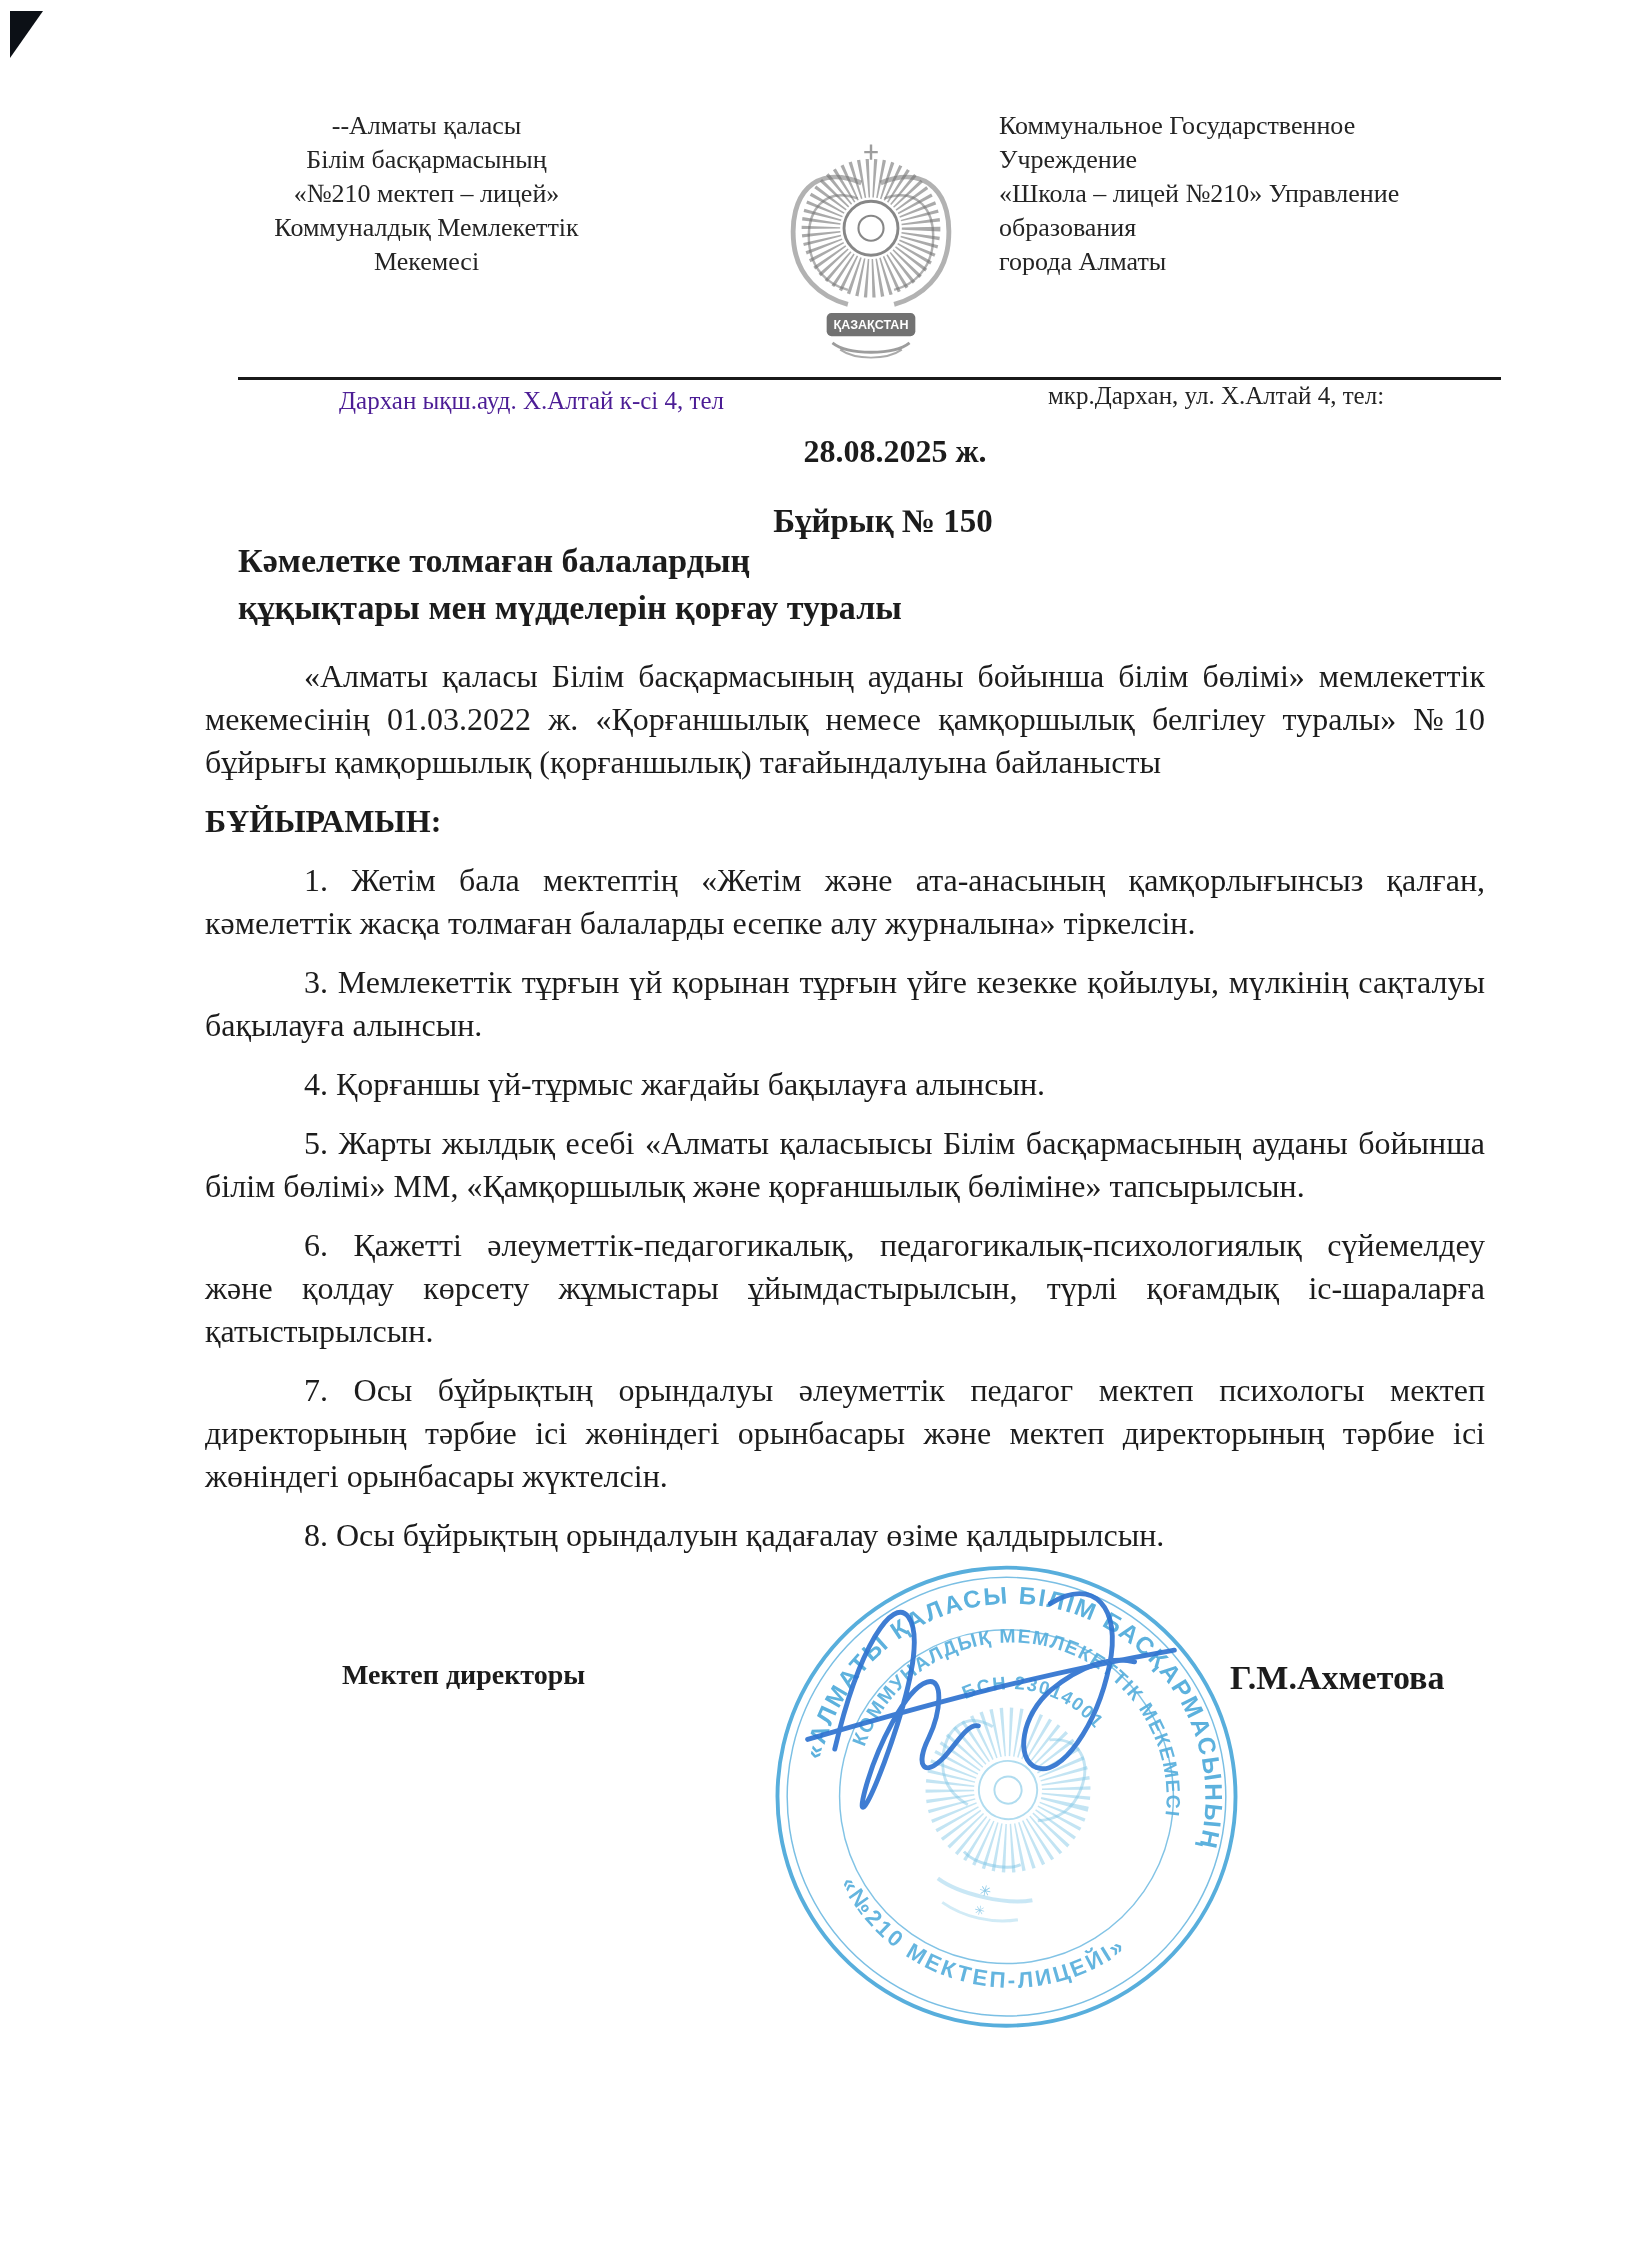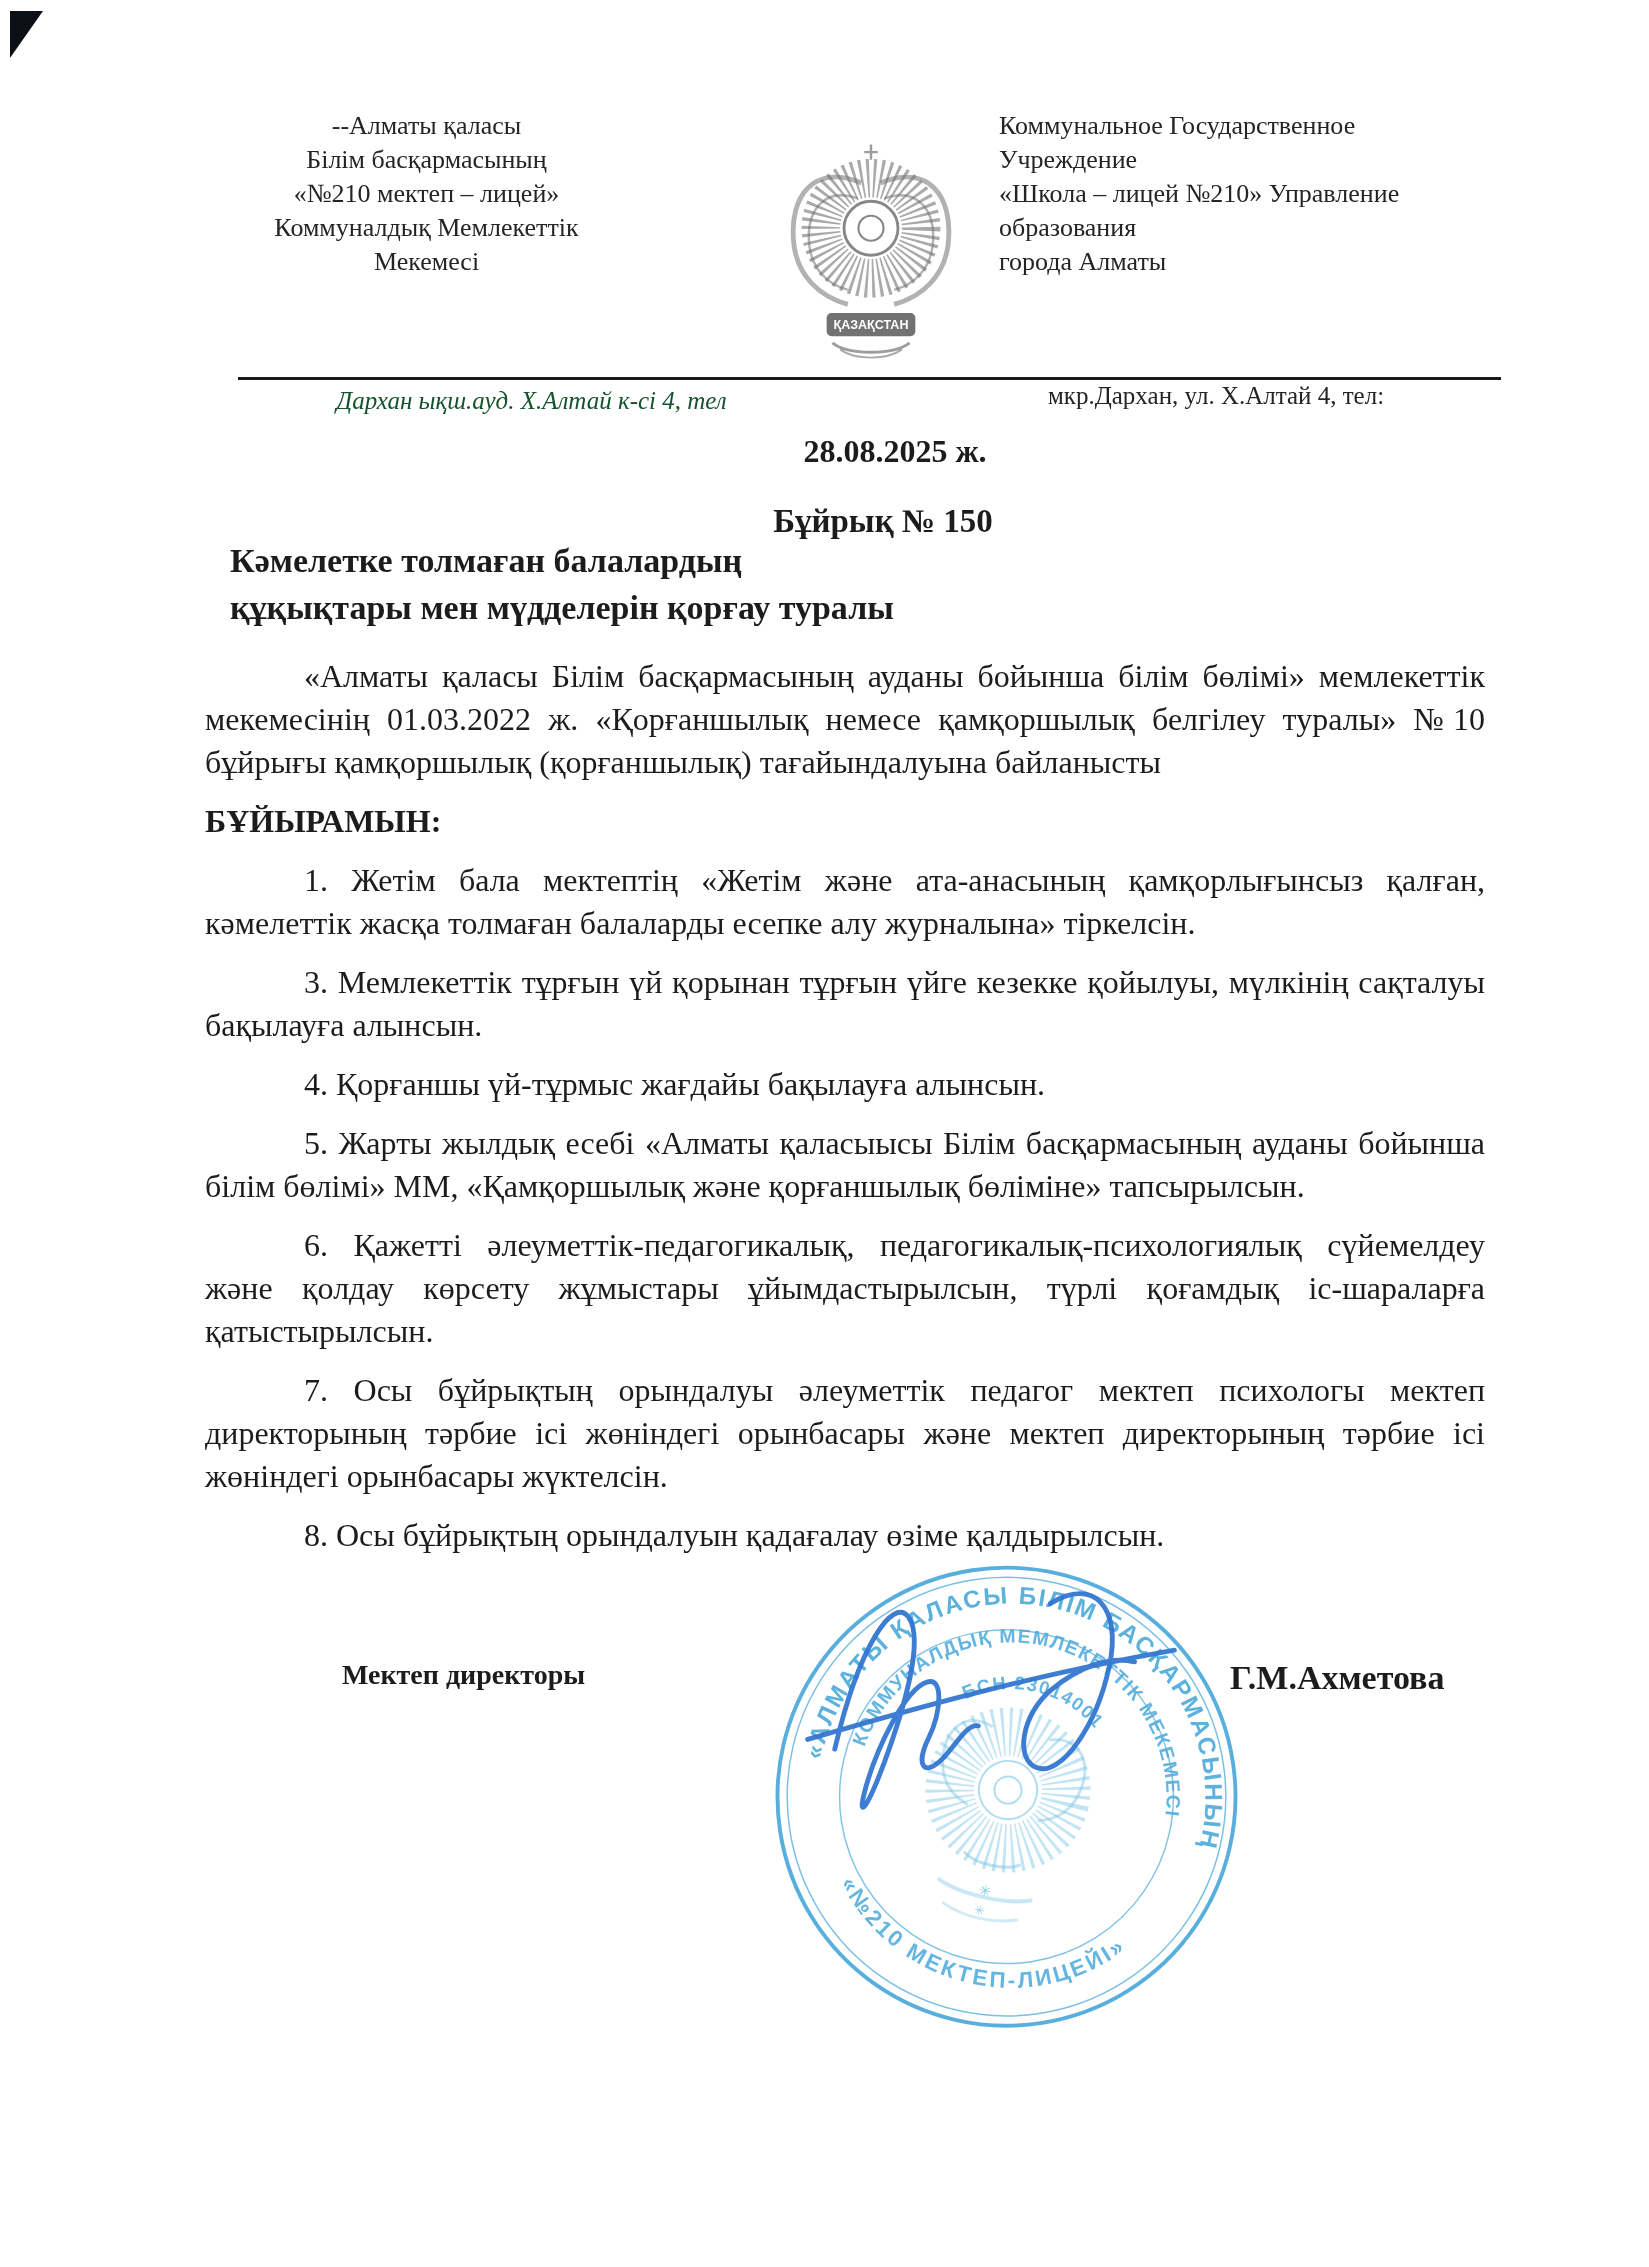--- a/index.html
+++ b/index.html
@@ -22,25 +22,25 @@
   .lh-left{
     position:absolute;left:218px;top:109px;width:417px;
     text-align:center;font-size:26px;line-height:34px;color:#242424;
   }
   .lh-right{
     position:absolute;left:999px;top:109px;width:529px;
     font-size:26px;line-height:34px;color:#242424;
   }
   .emblem{position:absolute;left:765px;top:124px;width:212px;height:247px;opacity:.88;}
   .divider{position:absolute;left:238px;top:377px;width:1263px;height:2.9px;background:#191919;}
-  .addr-left{position:absolute;left:260px;top:387px;width:543px;text-align:center;font-size:25px;color:#14532d;font-style:italic;}
+  .addr-left{position:absolute;left:260px;top:387px;width:543px;text-align:center;font-size:25px;color:#4c1d95;}
   .addr-right{position:absolute;left:1048px;top:382px;width:529px;text-align:left;font-size:25px;color:#242424;}
   .doc-date{position:absolute;left:70px;top:433px;width:1650px;text-align:center;font-weight:bold;font-size:32px;}
   .order-no{position:absolute;left:58px;top:503px;width:1650px;text-align:center;font-weight:bold;font-size:33px;}
-  .subject{position:absolute;left:230px;top:537px;font-weight:bold;font-size:34px;line-height:47px;}
+  .subject{position:absolute;left:238px;top:537px;font-weight:bold;font-size:34px;line-height:47px;}
   .body-text{
     position:absolute;left:189px;top:639px;width:1312px;
     font-size:32px;line-height:43px;text-align:justify;
   }
   .body-text p{margin:16px;}
   .intro,.item{text-indent:99px;}
   .decree{font-weight:bold;}
   .sig-role{position:absolute;left:342px;top:1659px;font-weight:bold;font-size:28px;}
   .sig-name{position:absolute;left:1230px;top:1659px;font-weight:bold;font-size:34px;text-align:center;}
   .stamp-wrap{position:absolute;left:759px;top:1557px;width:495px;height:490px;}

